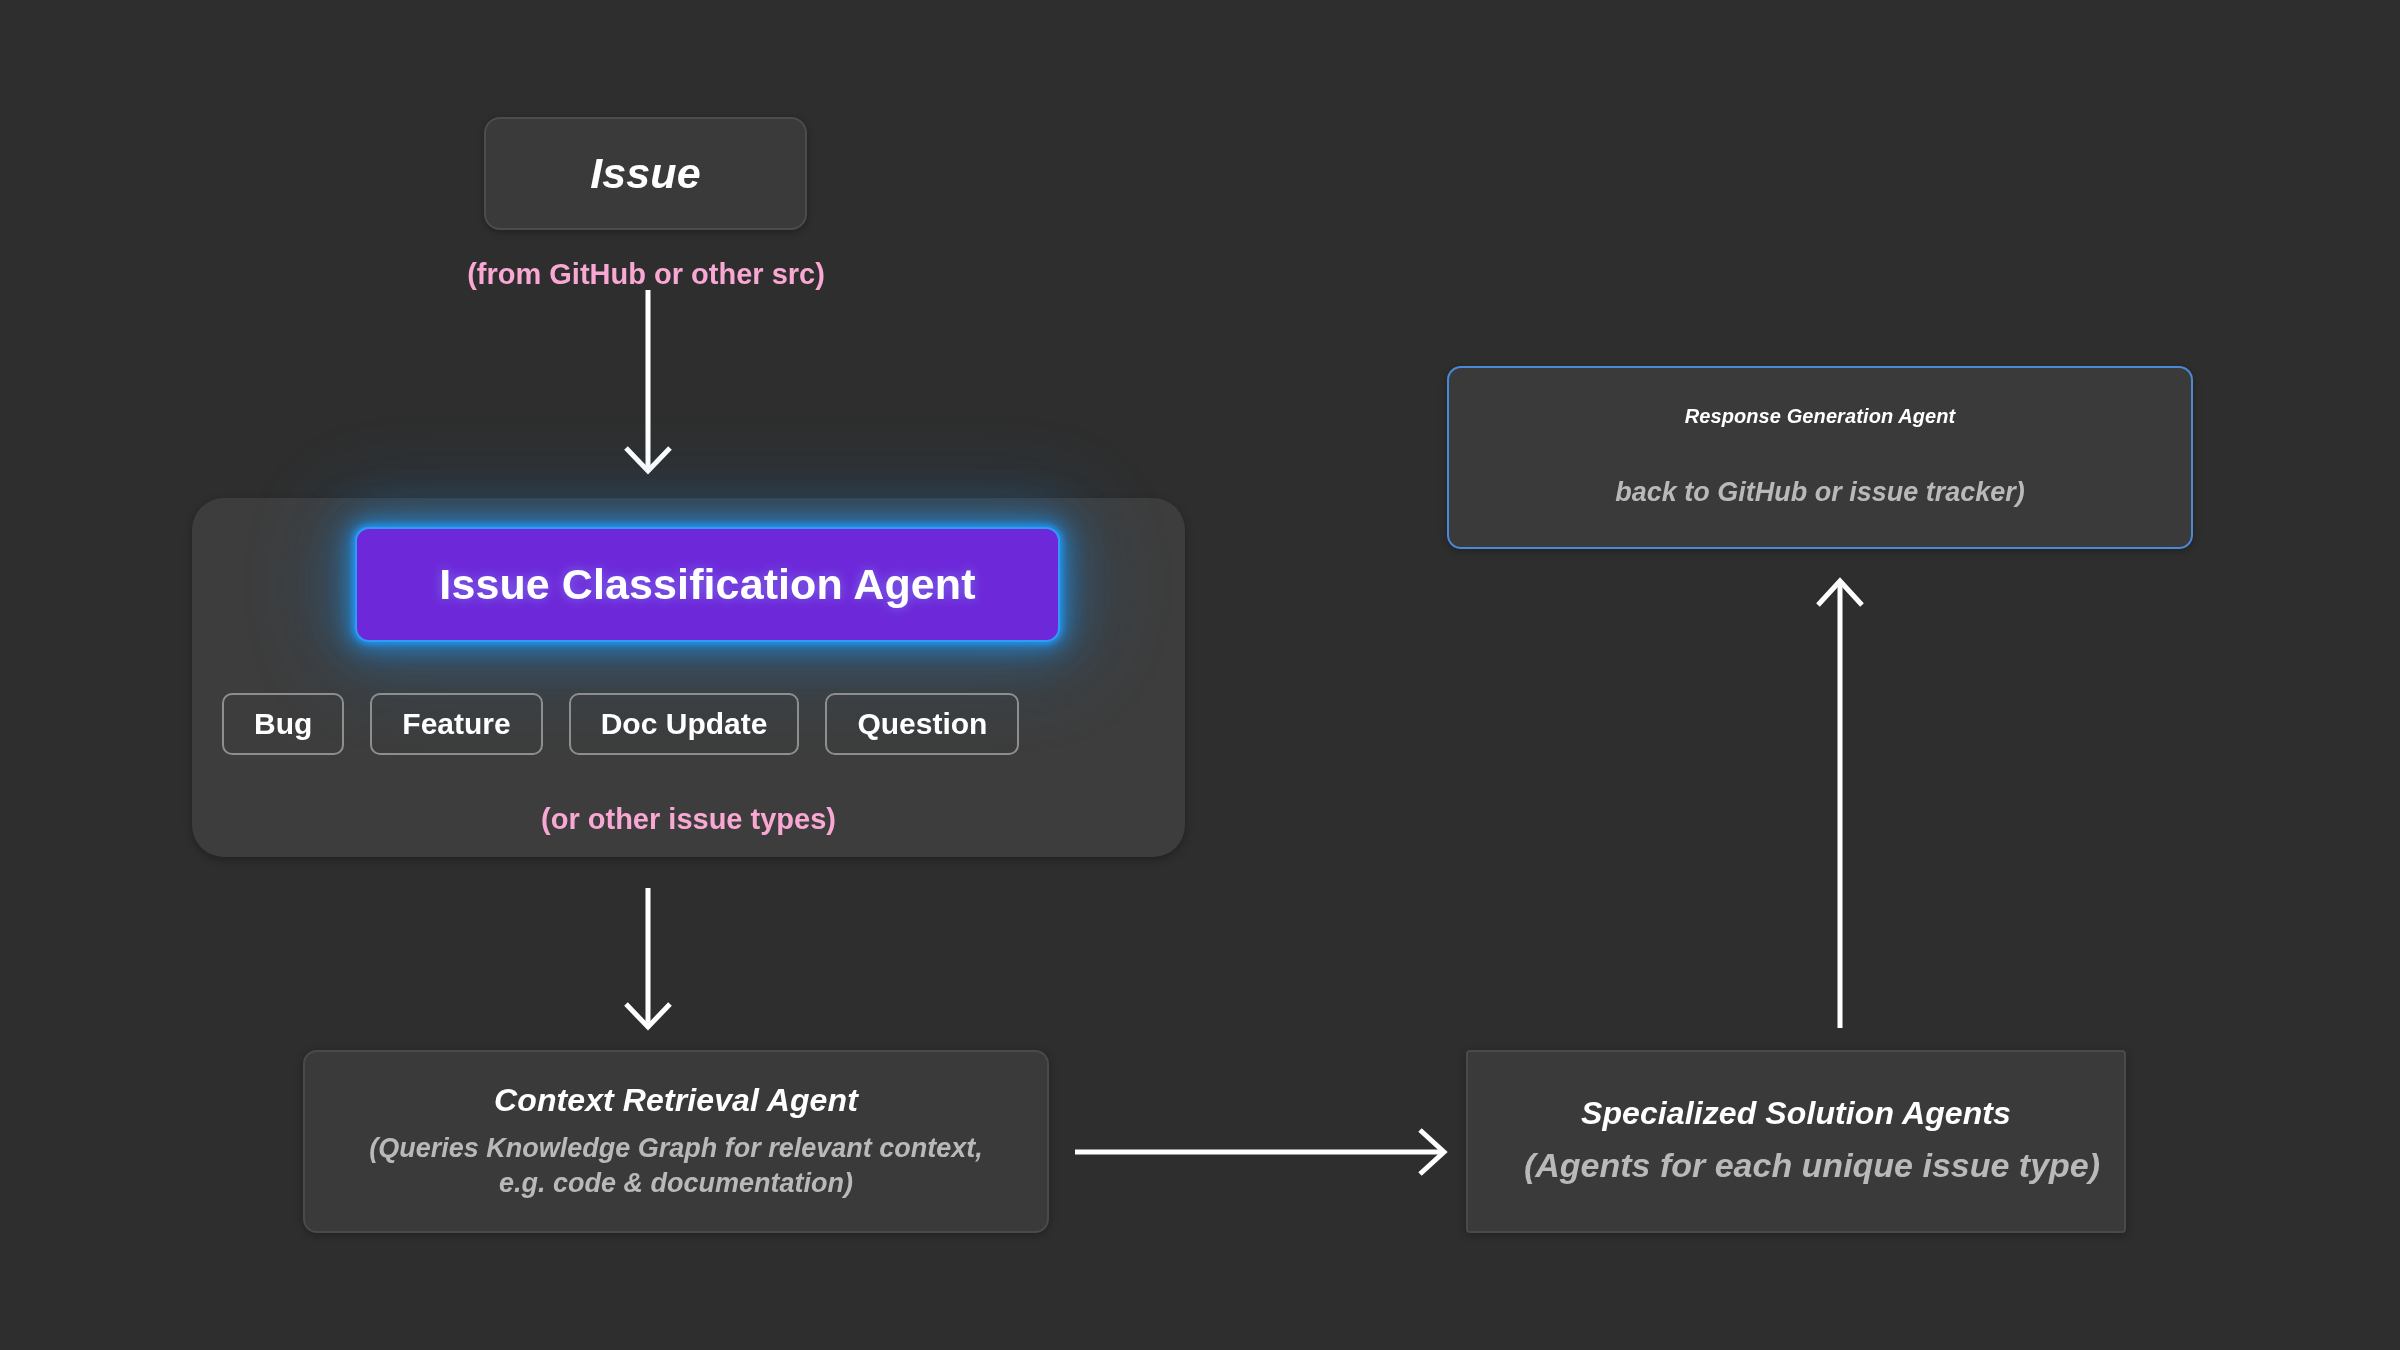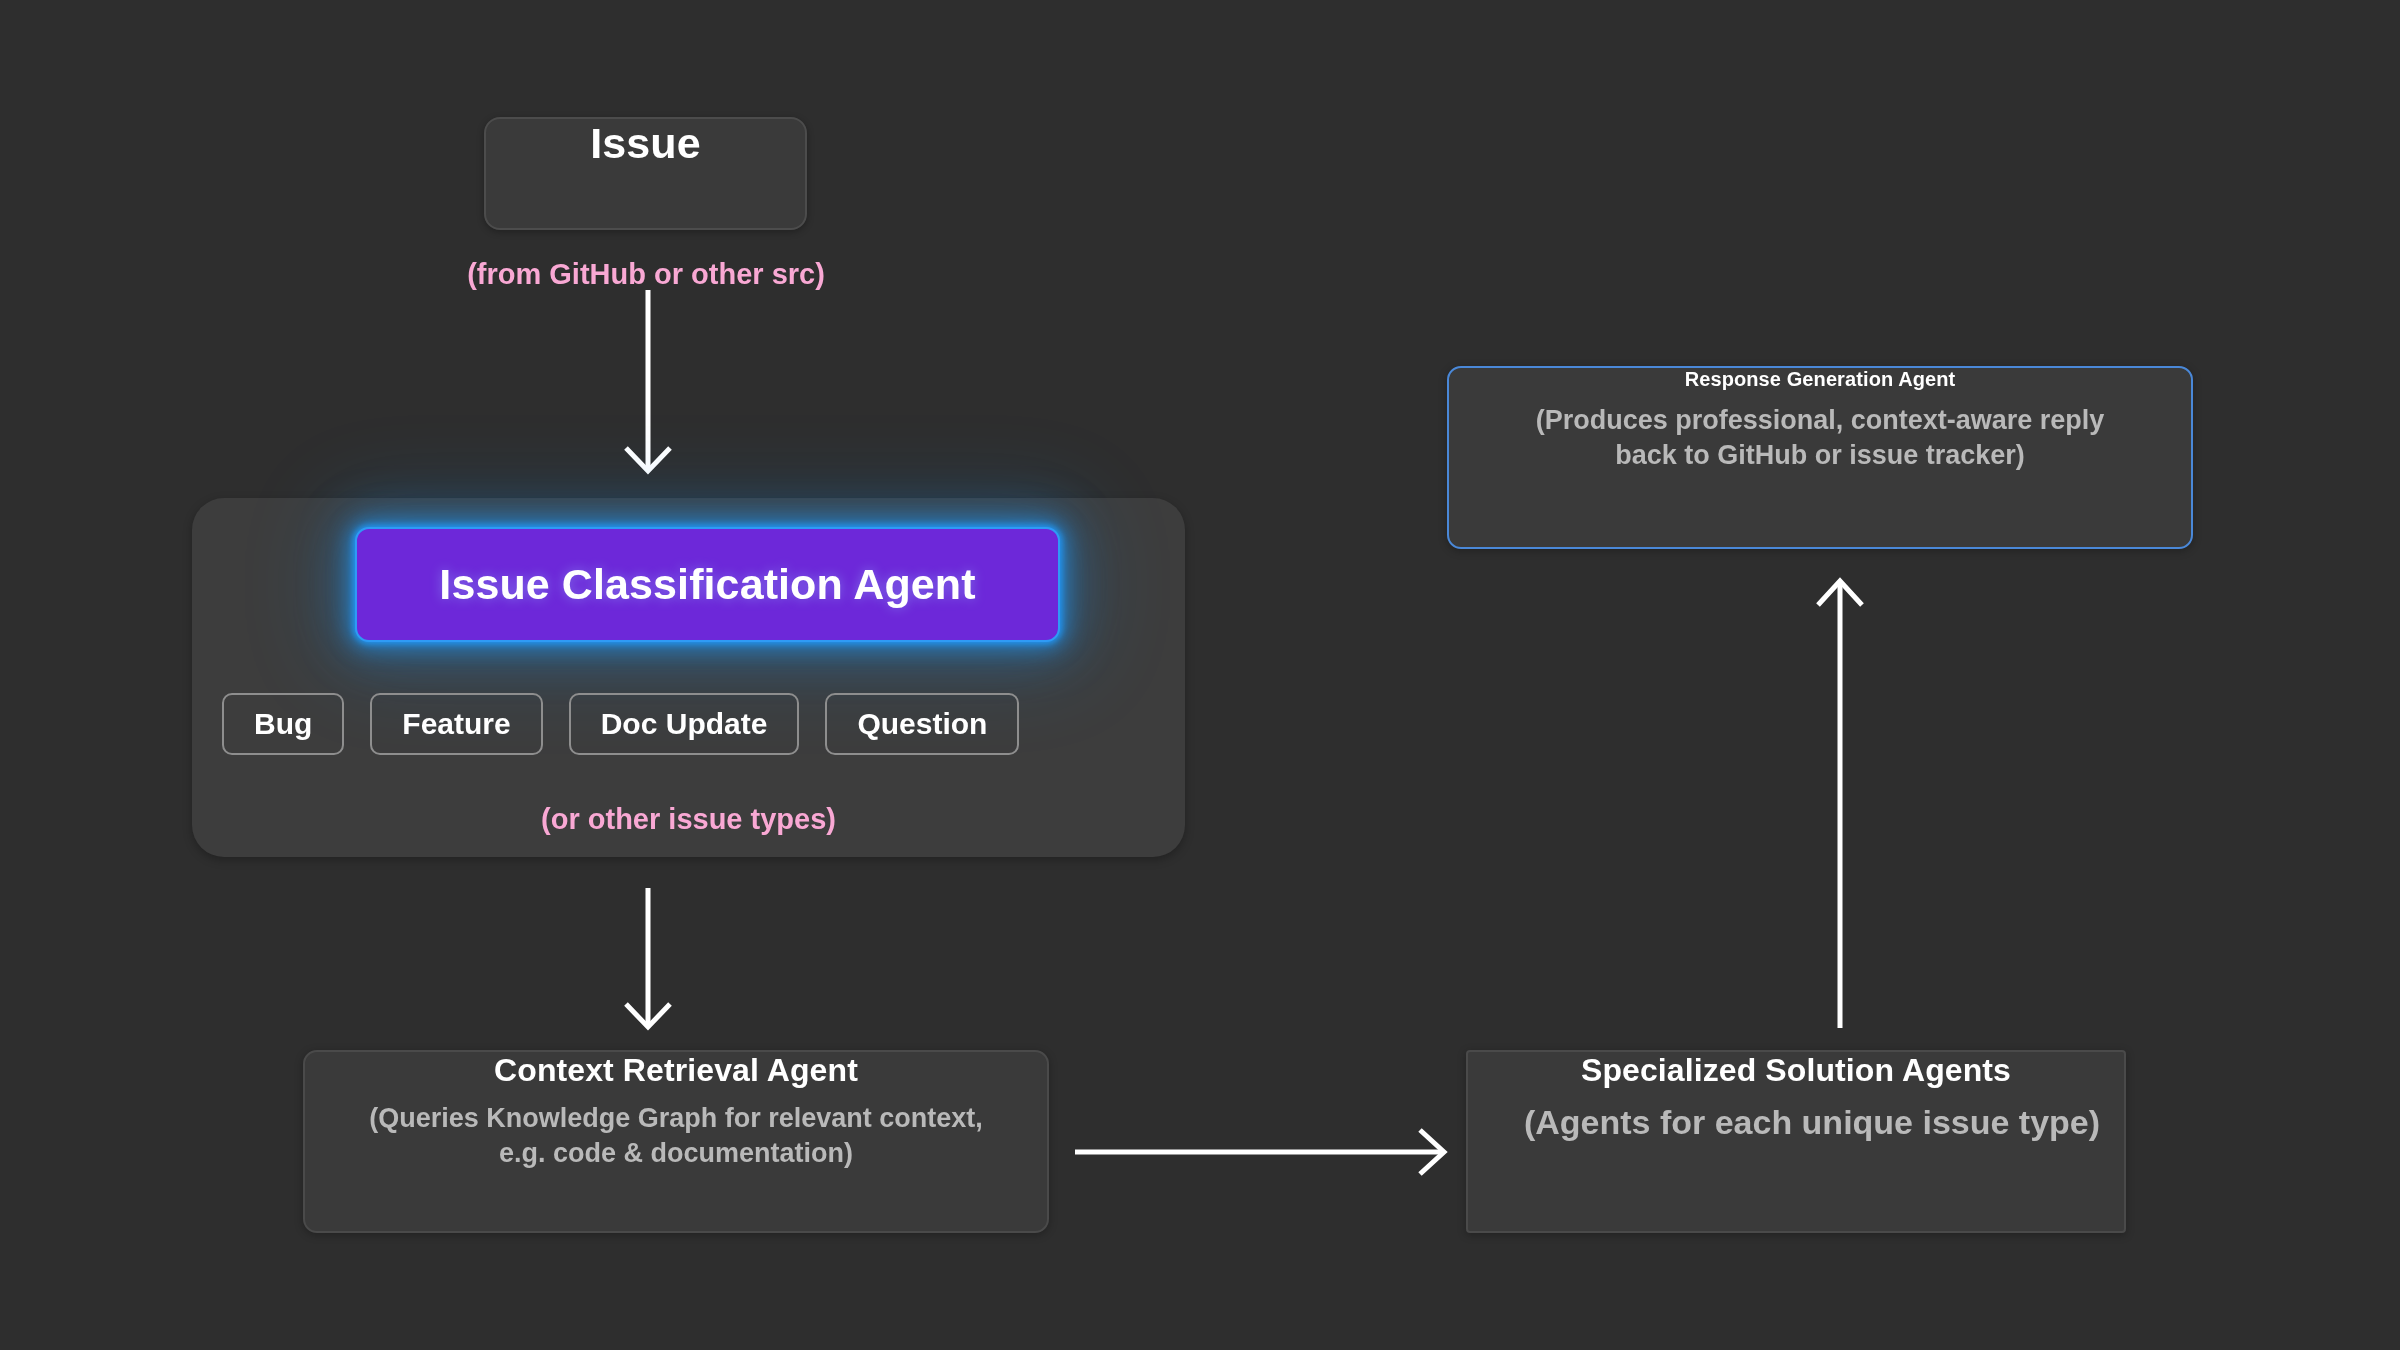--- a/index.html
+++ b/index.html
@@ -17,22 +17,24 @@
     -webkit-font-smoothing: antialiased;
   }
 
   
   .node {
     position: absolute;
     box-sizing: border-box;
     display: flex;
     flex-direction: column;
     align-items: center;
+    justify-content: center;
     text-align: center;
     color: #ffffff;
+    font-style: italic;
   }
 
   .node-title {
     font-weight: 700;
     letter-spacing: 0.1px;
     color: #ffffff;
   }
   .node-sub {
     font-weight: 700;
     color: #b9b9b9;
@@ -256,18 +258,18 @@
   </div>
 
   <svg class="arrow-svg" id="arrow-solution-response" style="left:1790px; top:578px; width:100px; height:450px;" viewBox="0 0 100 450">
     <line class="arrow-line" x1="50" y1="450" x2="50" y2="4"></line>
     <polyline class="arrow-head" points="28,27 50,3 72,27"></polyline>
   </svg>
 
   <div class="node" id="response-box">
     <div class="node-title">Response Generation Agent</div>
     <div class="node-sub">
-      <span>(Produces professional, context-aware reply</span><br>
+      <br>
       <span>back to GitHub or issue tracker)</span>
     </div>
   </div>
 
 </div>
 
 </body></html>

